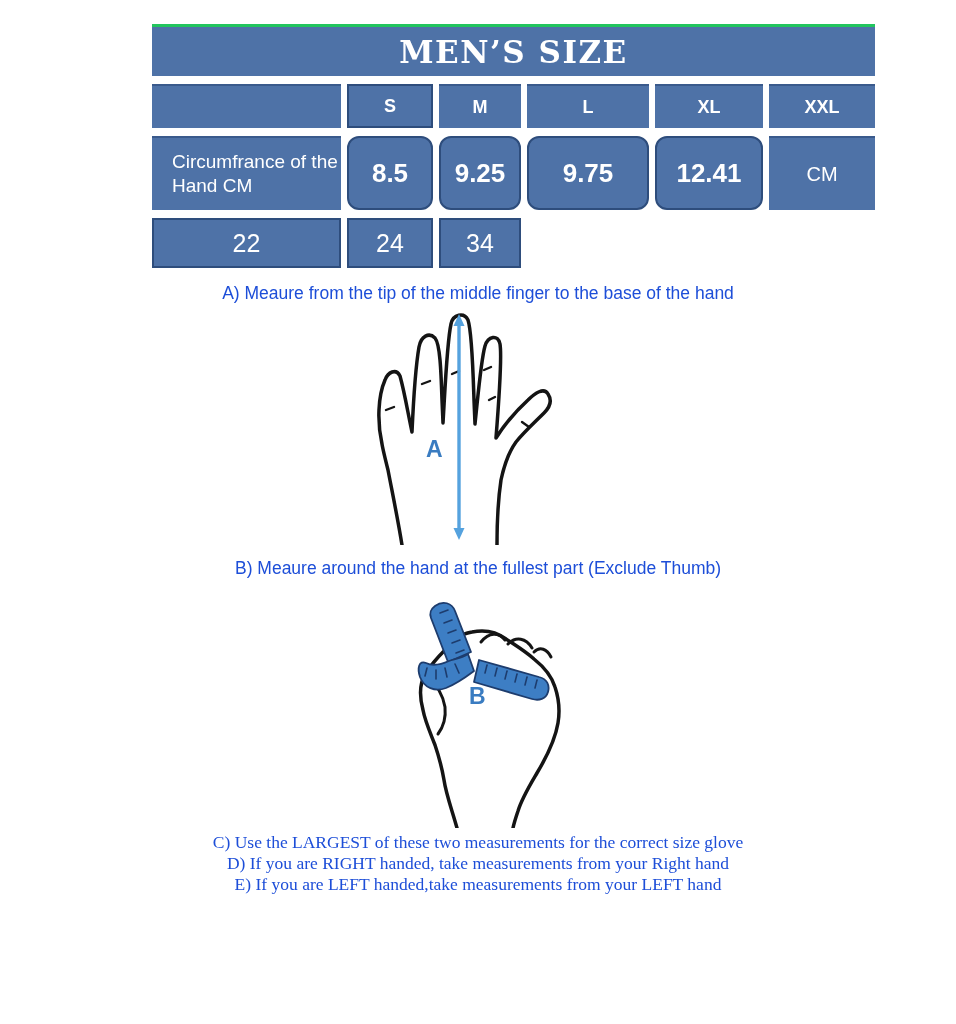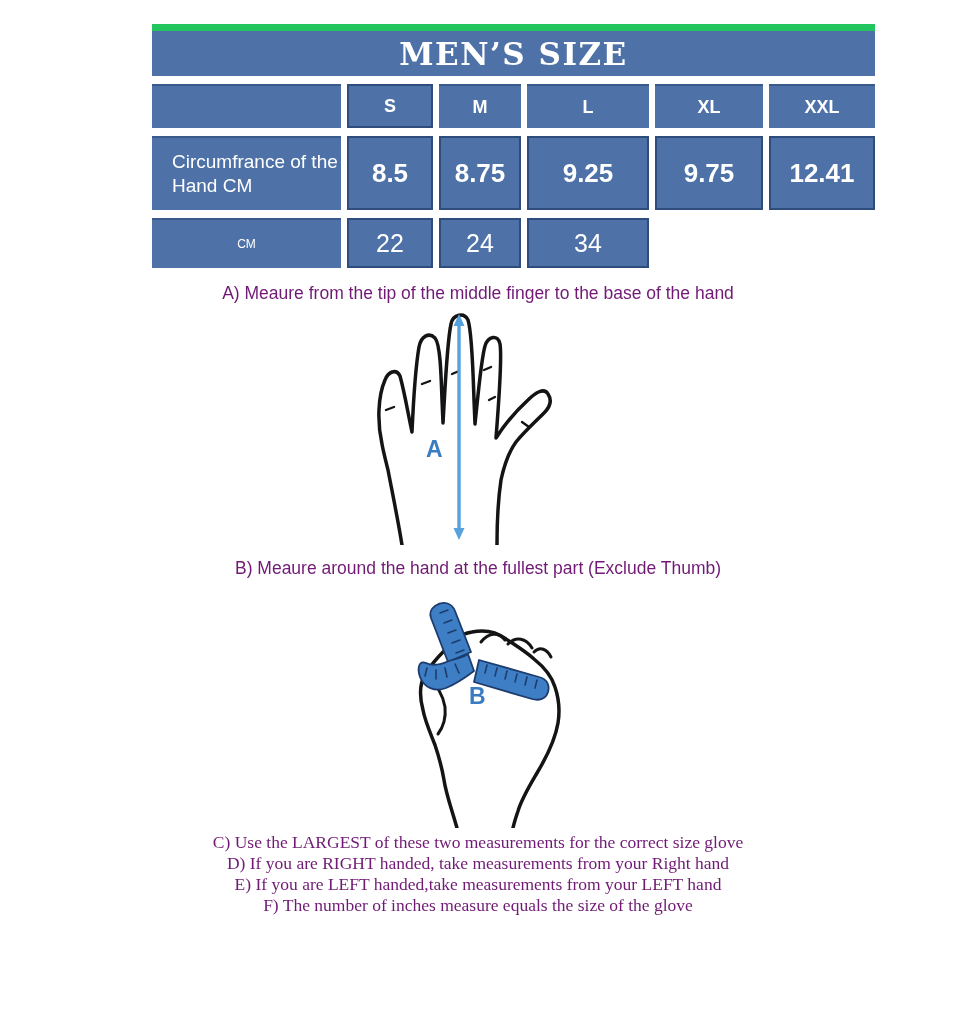--- a/index.html
+++ b/index.html
@@ -11,33 +11,33 @@
               display:grid;
               grid-template-columns:189px 86px 82px 122px 108px 106px;
               grid-template-rows:52px 44px 74px 50px;
               column-gap:6px;row-gap:8px;}
   .tcell{box-sizing:border-box;background:#4e72a7;color:#ffffff;
          display:flex;align-items:center;justify-content:center;
          border-top:2px solid #3a5a8c;}
   .tcell--bordered{border:2px solid #2e4d7c;}
   .title-cell{grid-column:1/-1;background:#4e72a7;color:#fff;
               display:flex;align-items:center;justify-content:center;
-              border-top:7px solid #22c55e;box-sizing:border-box;
+              border-top:3px solid #22c55e;box-sizing:border-box;
               font-family:"DejaVu Serif","Liberation Serif",serif;
               font-weight:bold;font-size:31px;letter-spacing:1.5px;}
   .size-head{font-weight:bold;font-size:18px;}
   .row-label{font-size:19px;line-height:1.25;justify-content:flex-start;
              text-align:left;padding-left:20px;}
-  .row-label--center{justify-content:center;text-align:center;font-size:12px;padding-left:0;}
-  .val-big{font-weight:bold;font-size:26px;}
+  .row-label--center{justify-content:center;text-align:center;font-size:20px;padding-left:0;}
+  .val-big{font-weight:bold;font-size:26px;border-radius:12px;}
   .val-mid{font-weight:normal;font-size:25px;}
 
   
   .instr{position:absolute;left:0;width:956px;text-align:center;
-         color:#701a75;font-size:17.5px;line-height:21px;}
+         color:#1d4ed8;font-size:17.5px;line-height:21px;}
   .instr-a{top:283px;}
   .instr-b{top:558px;}
   .instr-block{top:832px;font-family:Liberation Serif, serif;}
 
   
   .hand-a{position:absolute;left:372px;top:310px;}
   .hand-b{position:absolute;left:393px;top:592px;}
   .diagram-label{font-family:"Liberation Sans",sans-serif;font-weight:bold;
                  font-size:23px;fill:#3a7cc1;}
 </style>
@@ -51,21 +51,20 @@
 
     <div class="tcell"></div>
     <div class="tcell tcell--bordered size-head">S</div>
     <div class="tcell size-head">M</div>
     <div class="tcell size-head">L</div>
     <div class="tcell size-head">XL</div>
     <div class="tcell size-head">XXL</div>
 
     <div class="tcell row-label">Circumfrance of the Hand CM</div>
     <div class="tcell tcell--bordered val-big">8.5</div>
-    <div class="tcell tcell--bordered val-big">8.75</div>
     <div class="tcell tcell--bordered val-big">9.25</div>
     <div class="tcell tcell--bordered val-big">9.75</div>
     <div class="tcell tcell--bordered val-big">12.41</div>
 
     <div class="tcell row-label row-label--center">CM</div>
     <div class="tcell tcell--bordered val-mid">22</div>
     <div class="tcell tcell--bordered val-mid">24</div>
     <div class="tcell tcell--bordered val-mid">34</div>
   </div>
 
@@ -156,16 +155,15 @@
       <path d="M 134 85 L 132 93"></path>
         <path d="M 144 88 L 142 96"></path>
     </g>
     <text class="diagram-label" x="76" y="112">B</text>
   </svg>
 
   <div class="instr instr-block">
     <div>C) Use the LARGEST of these two measurements for the correct size glove</div>
     <div>D) If you are RIGHT handed, take measurements from your Right hand</div>
     <div>E) If you are LEFT handed,take measurements from your LEFT hand</div>
-    <div>F) The number of inches measure equals the size of the glove</div>
   </div>
 
 </div>
 
 </body></html>

